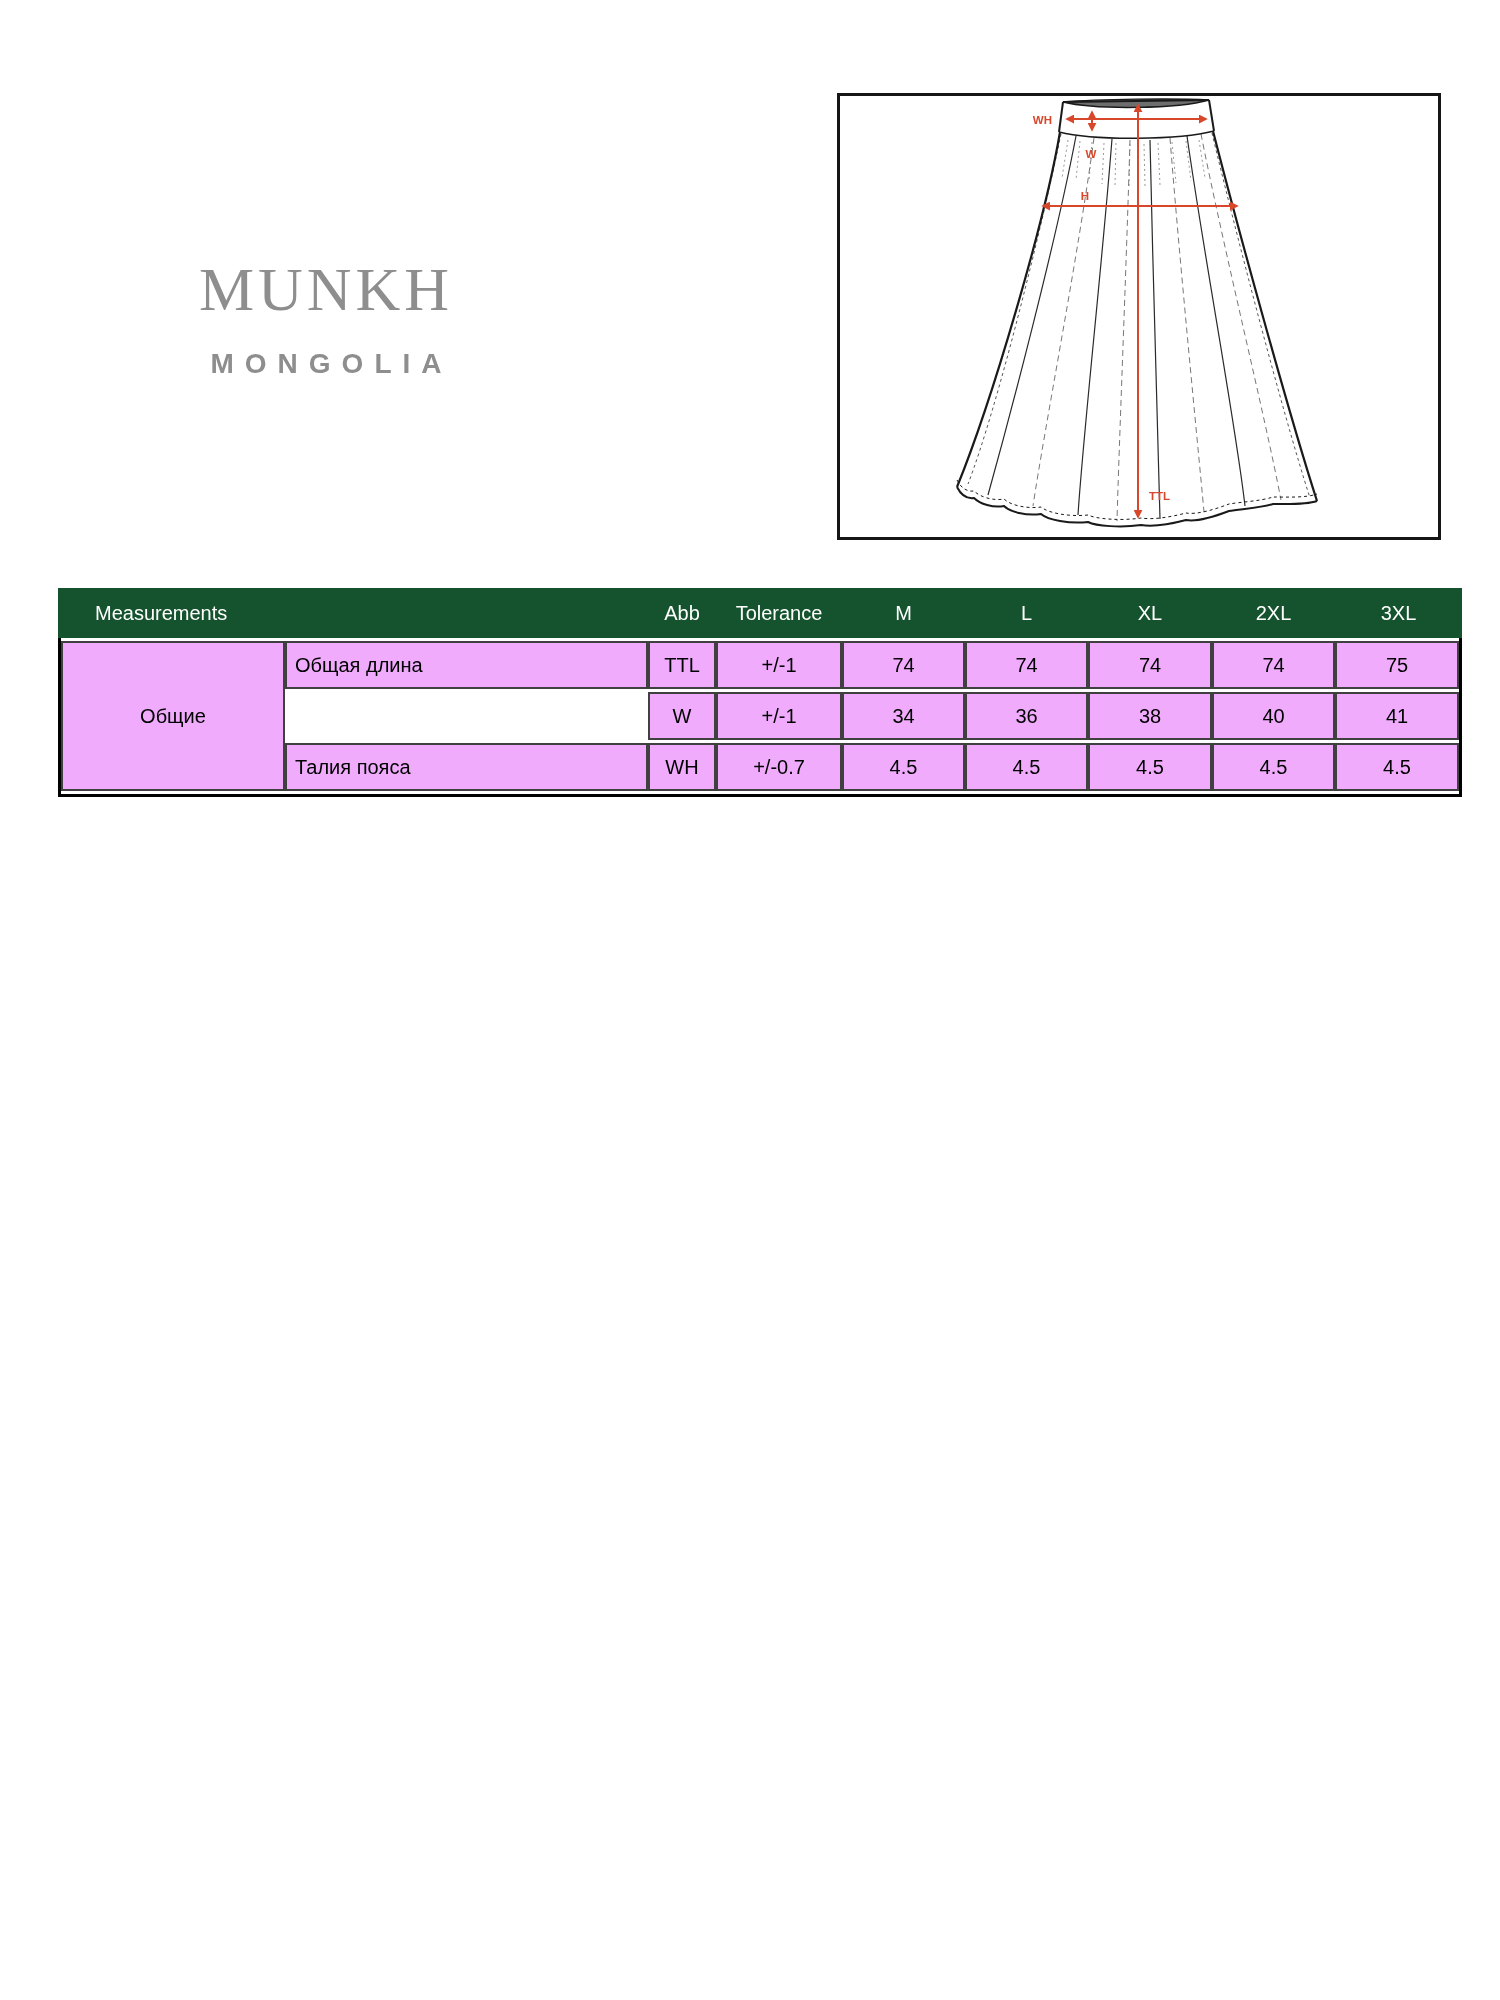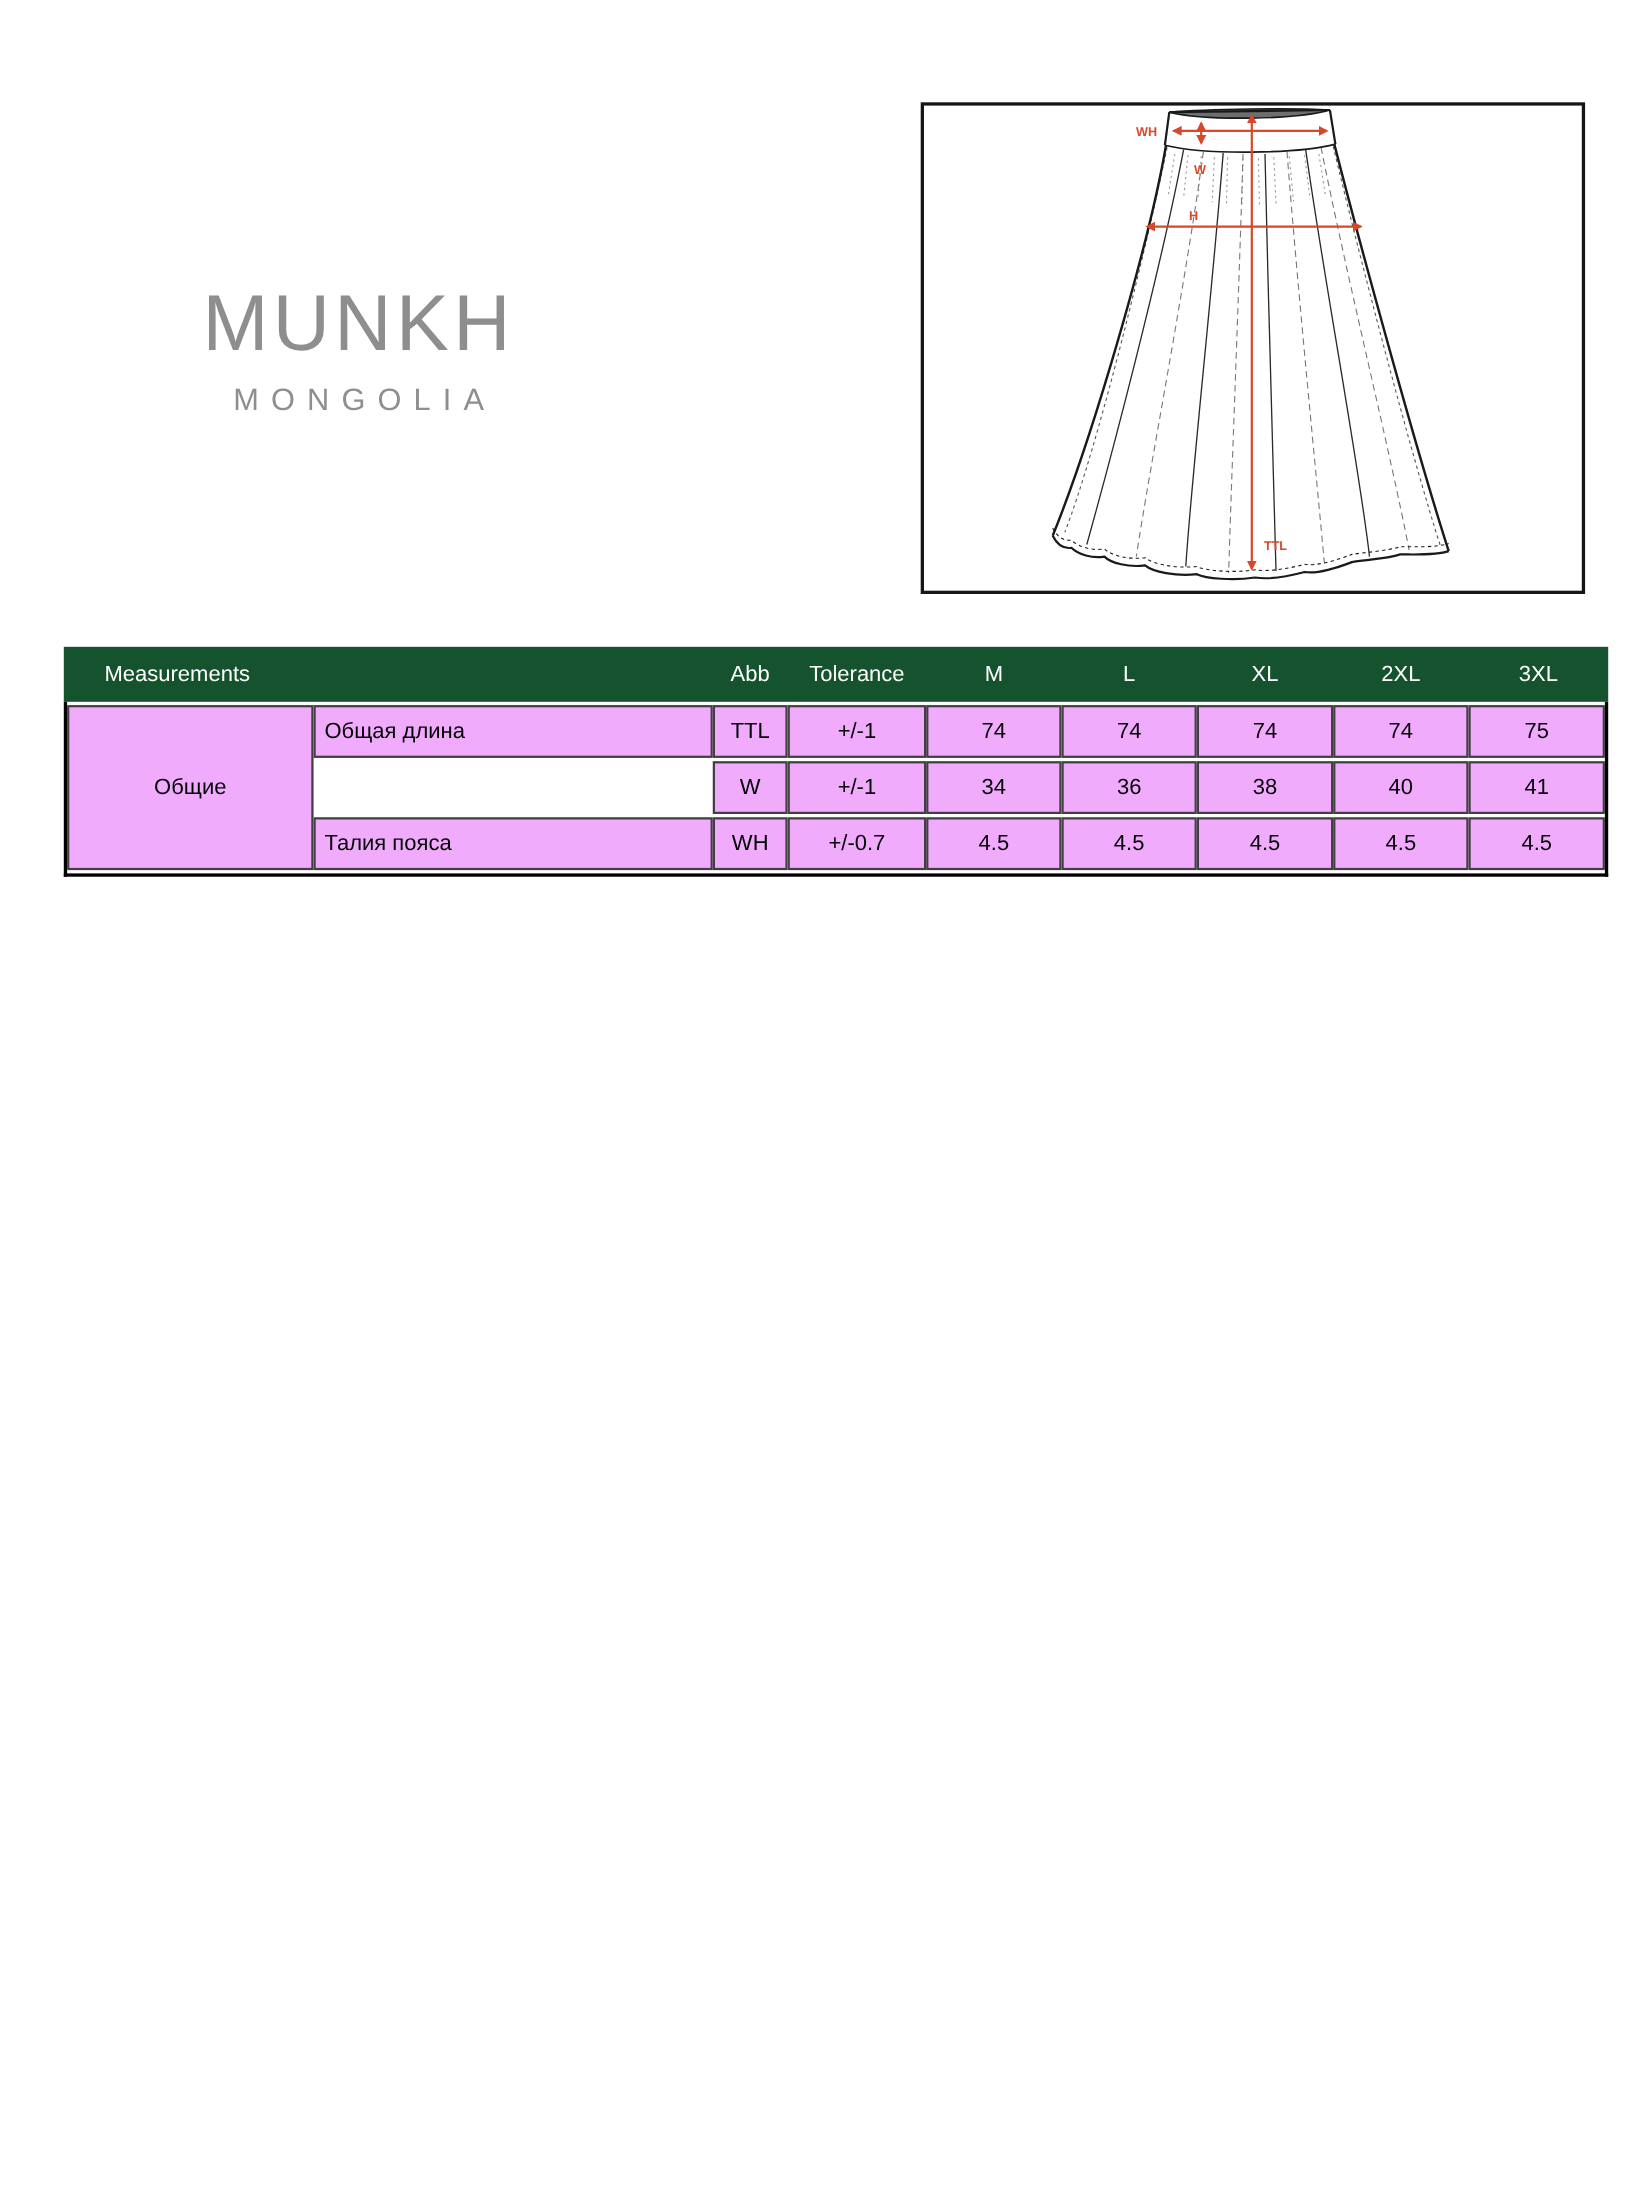--- a/index.html
+++ b/index.html
@@ -1,21 +1,21 @@
 <!DOCTYPE html>
 <html><head>
 <meta charset="utf-8">
 <style>
   html,body{margin:0;padding:0;background:#fff;}
   body{width:1500px;height:2000px;position:relative;font-family:"Liberation Sans",sans-serif;overflow:hidden;}
 
   
   .logo{position:absolute;left:136px;top:258px;width:380px;text-align:center;color:#8e8e8e;}
-  .logo-main{font-size:72px;font-weight:300;letter-spacing:4px;line-height:1;white-space:nowrap;}
-  .logo-sub{font-size:28px;font-weight:400;letter-spacing:11px;margin-top:18px;text-indent:11px;white-space:nowrap;}
+  .logo-main{font-size:62px;font-weight:300;letter-spacing:4px;line-height:1;white-space:nowrap;font-family:Liberation Serif, serif;}
+  .logo-sub{font-size:28px;font-weight:700;letter-spacing:11px;margin-top:28px;text-indent:11px;white-space:nowrap;}
 
   
   .draw-box{position:absolute;left:837px;top:93px;width:604px;height:447px;
             border:3px solid #161616;box-sizing:border-box;background:#fff;}
   .draw-box svg{display:block;width:100%;height:100%;}
 
   
   .size-table{position:absolute;left:58px;top:588px;width:1404px;}
   .st-header{display:grid;grid-template-columns:227px 363px 68px 126px 123px 123px 124px 123px 1fr;
              height:50px;background:#14532d;color:#fff;align-items:center;font-size:20px;}

